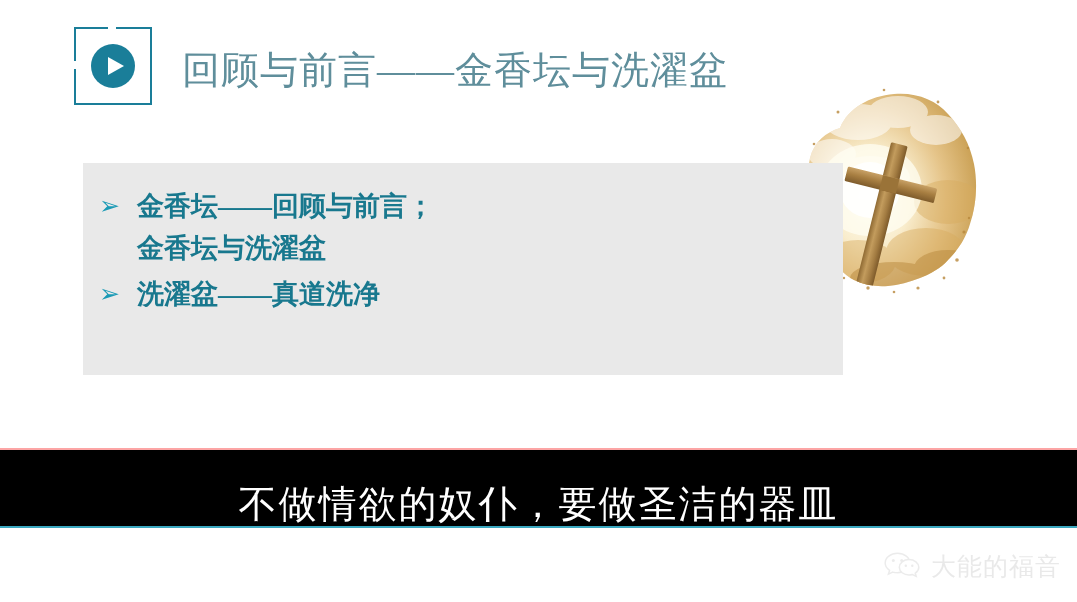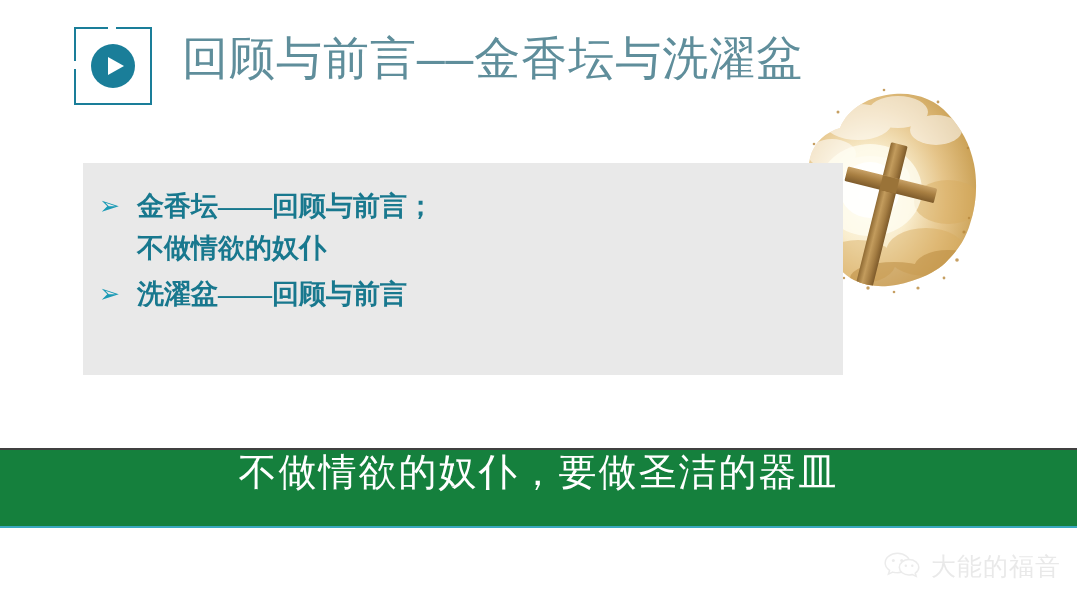--- a/index.html
+++ b/index.html
@@ -71,27 +71,26 @@
     width: 0;
     height: 0;
     border-left: 16px solid #ffffff;
     border-top: 9px solid transparent;
     border-bottom: 9px solid transparent;
   }
 
   #page-title {
     position: absolute;
     left: 182px;
-    top: 36px;
-    font-size: 46px;
+    top: 44px;
+    font-size: 38px;
     line-height: 52px;
     color: #5f8e9b;
     letter-spacing: 1px;
     white-space: nowrap;
-    font-family: Liberation Mono, monospace;
   }
 
   
   #cross-art {
     position: absolute;
     left: 798px;
     top: 82px;
     width: 182px;
     height: 225px;
   }
@@ -146,26 +145,26 @@
     white-space: nowrap;
   }
 
   
   #banner {
     position: absolute;
     left: 0;
     top: 448px;
     width: 1077px;
     height: 80px;
-    background: #15803d;
-    border-top: 2px solid #404040;
+    background: #000000;
+    border-top: 2px solid #fca5a5;
     border-bottom: 2px solid #3aa8c0;
     box-sizing: border-box;
     display: flex;
-    align-items: flex-start;
+    align-items: flex-end;
     justify-content: center;
   }
   #banner-text {
     color: #ffffff;
     font-size: 38px;
     line-height: 44px;
     letter-spacing: 2px;
     white-space: nowrap;
     font-weight: normal;
   }
@@ -302,27 +301,27 @@
   </div>
 
   <div id="content-panel">
     <div id="bullet-list">
 
       <div class="bullet-block">
         <div class="bullet-row">
           <span class="bullet-marker">➢</span>
           <span class="bullet-text">金香坛——回顾与前言；</span>
         </div>
-        <div class="bullet-sub">不做情欲的奴仆</div>
+        <div class="bullet-sub">金香坛与洗濯盆</div>
       </div>
 
       <div class="bullet-block">
         <div class="bullet-row">
           <span class="bullet-marker">➢</span>
-          <span class="bullet-text">洗濯盆——回顾与前言</span>
+          <span class="bullet-text">洗濯盆——真道洗净</span>
         </div>
       </div>
 
     </div>
   </div>
 
   <div id="banner">
     <div id="banner-text">不做情欲的奴仆，要做圣洁的器皿</div>
   </div>
 

